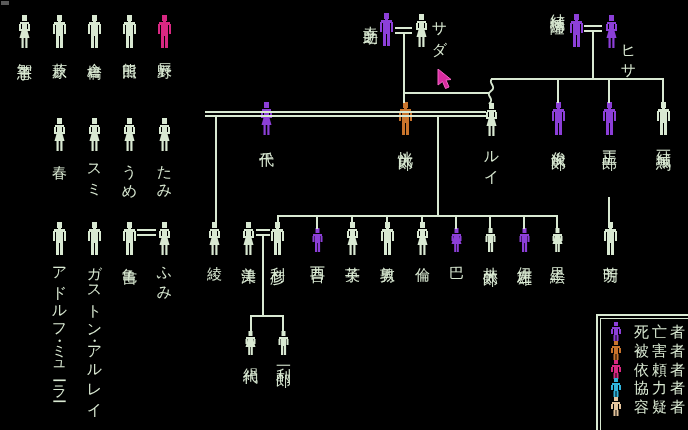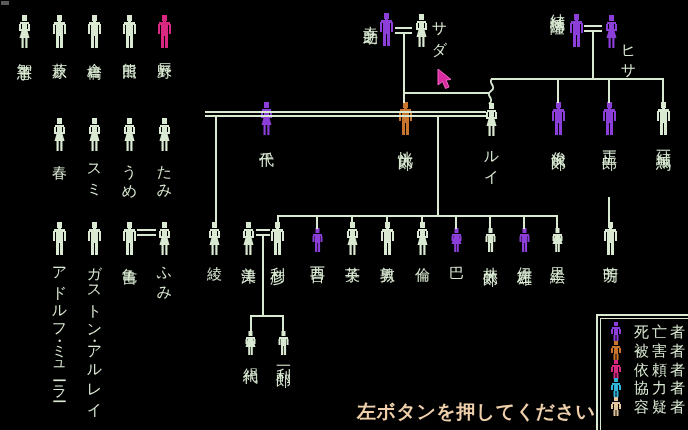--- a/index.html
+++ b/index.html
@@ -389,18 +389,17 @@
         <span class="legend-label">協力者</span>
       </div>
       <div class="legend-row" style="left: 12px; top: 81.2px;">
         <svg width="12" height="19" fill="#e4c49c">
           <use href="#legend-person"></use>
         </svg>
         <span class="legend-label">容疑者</span>
       </div>
     </div>
 
-  <div id="message">左ボタンを押してください</div>
 
   <svg id="cursor" width="16" height="22" viewBox="0 0 16 22">
     <path d="M1,0 L1,16 L5.5,12.5 L8.5,19.5 L12,18 L9,11 L14,10.5 Z" fill="#d82ba0" stroke="#f566c6" stroke-width="1"></path>
   </svg>
 </div>
 
 </body></html>

